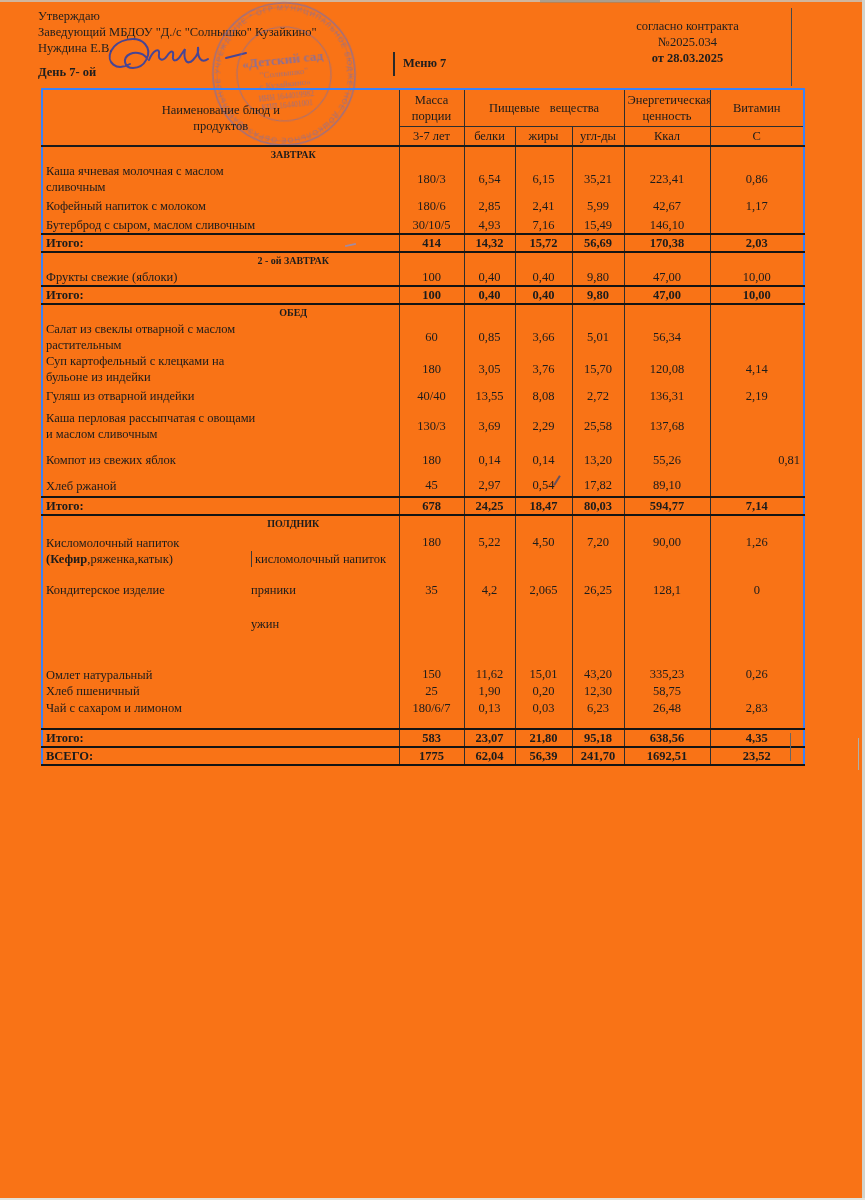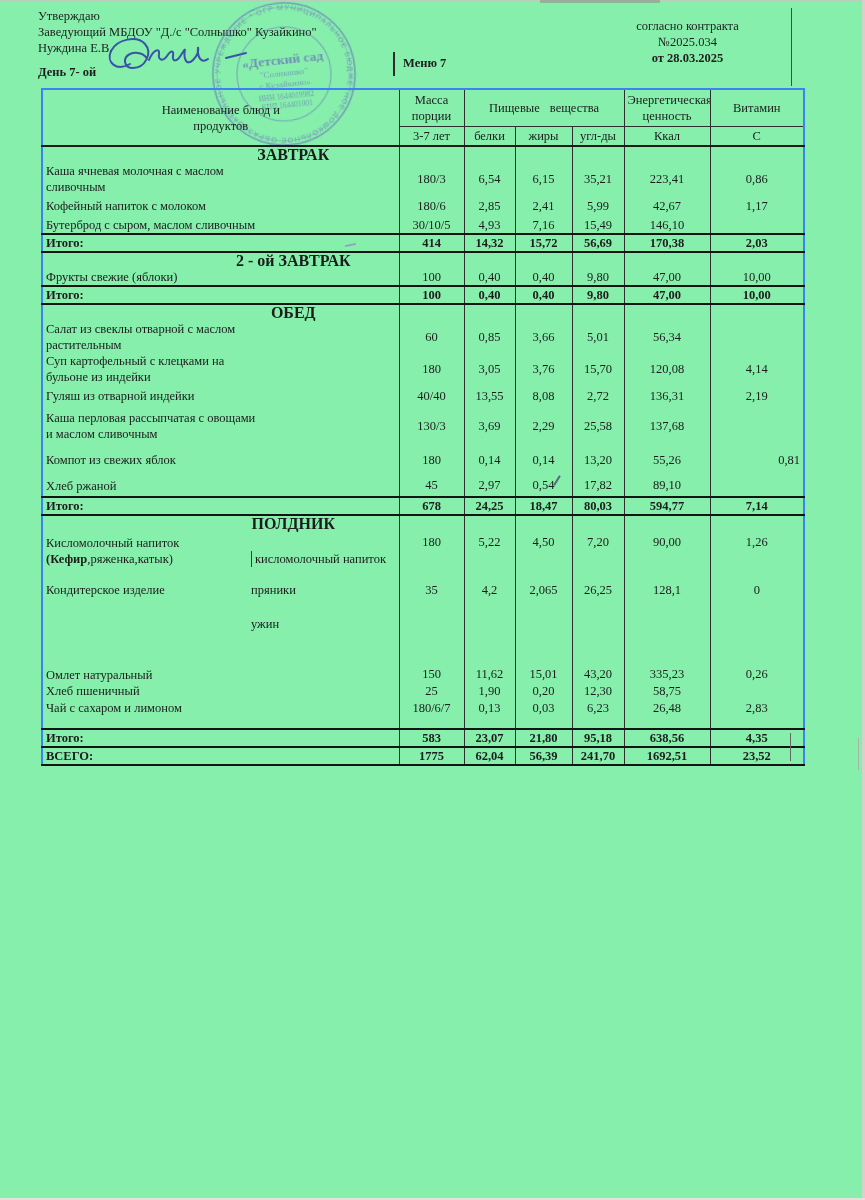--- a/index.html
+++ b/index.html
@@ -2,21 +2,21 @@
 <html><head>
 <meta charset="utf-8">
 <style>
   * { margin:0; padding:0; box-sizing:border-box; }
   html,body { width:865px; height:1200px; }
   body {
     font-family:"Liberation Serif","DejaVu Serif",serif;
     background:#fbfbf8; position:relative; overflow:hidden;
     color:#1e1e1e;
   }
-  .page { position:absolute; inset:0; background:#86efac; }
+  .page { position:absolute; inset:0; background:#f97316; }
 
   
   .scan-top { position:absolute; left:0; top:0; width:865px; height:2px; background:#c7c7bf; opacity:.8; }
   .scan-top-blob { position:absolute; left:540px; top:0; width:120px; height:3px; background:#8a8a80; opacity:.55; }
   .scan-right { position:absolute; right:0; top:0; width:3px; height:1200px; background:#d3d3cb; }
   .scan-bottom { position:absolute; left:0; bottom:0; width:865px; height:2px; background:#e3e3db; }
   .contract-vline { position:absolute; left:791px; top:8px; width:1px; height:78px; background:#4a4a4a; }
   .menu-vline { position:absolute; left:393px; top:52px; width:2px; height:24px; background:#2a2a2a; }
   .table-stub-right { position:absolute; left:790px; top:733px; width:1px; height:28px; background:#666; }
   .edge-stub { position:absolute; left:858px; top:738px; width:1px; height:32px; background:#b0b0a8; }
@@ -51,21 +51,21 @@
   tr.h2 { height:20px; }
   tr.h1 td, tr.h2 td { text-align:center; line-height:16px; }
   td.h-name { border-bottom:2px solid #1b1b1b; text-align:left; vertical-align:top; padding:2px 5px; line-height:17px; }
   td.h-under { border-bottom:1px solid #2e2e2e; }
   tr.h2 td { border-bottom:2px solid #1b1b1b; }
   .nutrients-label { word-spacing:7px; }
 
   td.c-name { text-align:left; position:relative; padding-left:5px; line-height:16px; }
   td.c-val { text-align:center; }
   td.c-val.right { text-align:right; padding-right:3px; }
-  .sec { display:block; font-weight:bold; text-align:center; padding-left:145px; font-size:16px; }
+  .sec { display:block; font-weight:bold; text-align:center; padding-left:145px; font-size:10px; }
   tr.r-total td, tr.r-grand td { font-weight:bold; border-top:2px solid #141414; border-bottom:2px solid #141414; }
   tr.vtop td { vertical-align:top; padding-top:3px; }
   .nm { display:block; }
   .note { position:absolute; left:208px; top:50%; transform:translateY(-50%); white-space:nowrap; }
   .note.bar { border-left:1.5px solid #3a3a3a; padding-left:3px; }
   .b { font-weight:bold; }
 </style>
 </head>
 <body>
 

